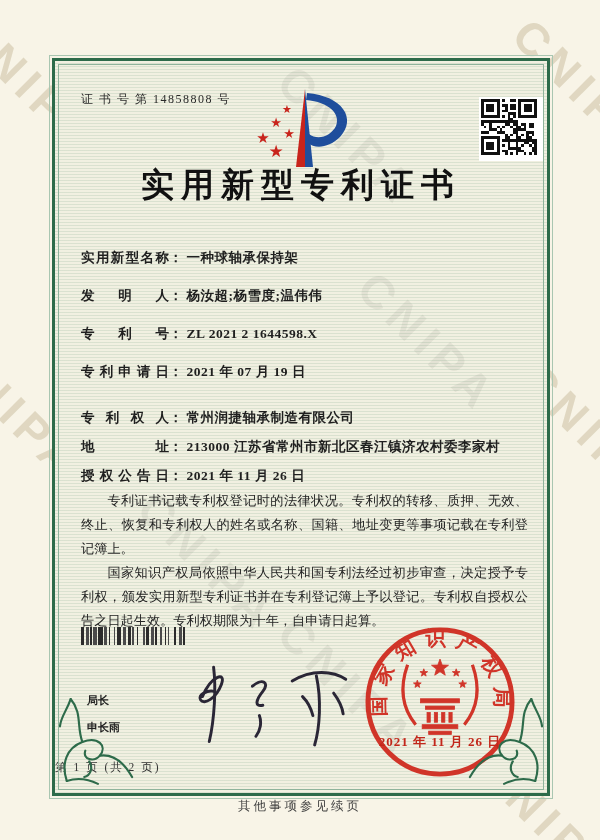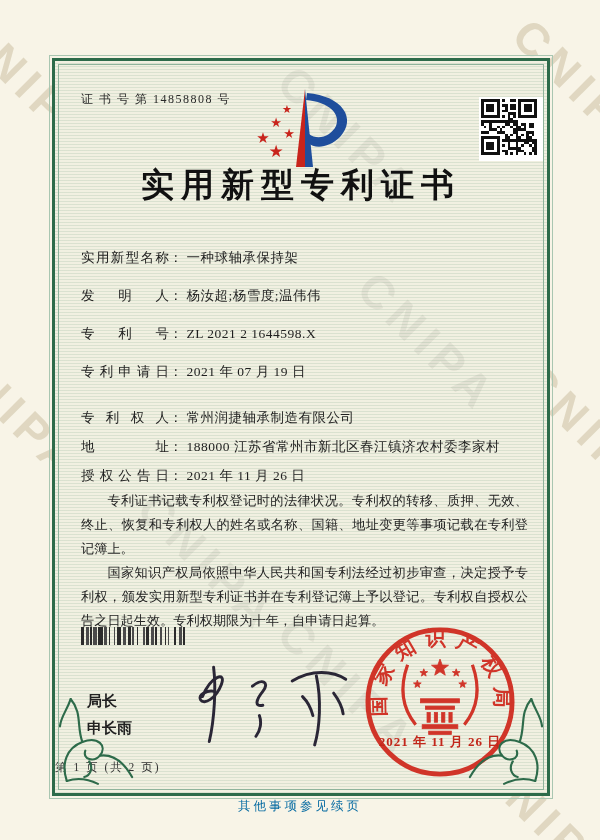--- a/index.html
+++ b/index.html
@@ -18,41 +18,41 @@
            #f1f0e1;}
   .frame::after{content:"";position:absolute;inset:3px;border:1px solid #8fb49c;pointer-events:none;}
 
   .abs{position:absolute;}
   .certno{left:26px;top:30px;font-size:12px;letter-spacing:1.5px;color:#2a2a2a;}
   .title{left:0;right:0;top:102px;text-align:center;font-size:33px;font-weight:bold;
          letter-spacing:7px;color:#111;}
   .qrbox{left:424px;top:36px;width:60px;height:60px;background:#fff;padding:2px;}
   .logo{left:188px;top:22px;}
 
-  .frow{left:26px;width:446px;font-size:13.5px;white-space:nowrap;}
+  .frow{left:26px;width:446px;font-size:13.5px;white-space:nowrap;font-weight:bold;}
   .flabel{display:inline-block;width:88px;text-align:justify;text-align-last:justify;vertical-align:top;}
   .fcolon{display:inline-block;margin-right:4px;}
   .fval{letter-spacing:0.5px;}
   .grant2{position:absolute;left:278px;top:0;}
 
   .paras{left:26px;top:428px;width:447px;font-size:13.2px;line-height:1.82;
          text-align:justify;color:#242424;}
   .paras p{margin:0;text-indent:2em;}
 
   .barcode{left:26px;top:566px;width:170px;height:18px;}
   .officer{left:32px;top:626px;font-family:"Liberation Sans","DejaVu Sans",sans-serif;
-           font-weight:bold;font-size:15px;line-height:27px;color:#222;}
+           font-weight:bold;font-size:11px;line-height:27px;color:#222;}
   .sig{left:118px;top:590px;}
 
   .seal{left:304px;top:560px;width:162px;height:162px;opacity:0.93;}
   .sealdate{left:290px;top:672px;width:190px;text-align:center;color:#c3271b;
             font-size:13px;font-weight:bold;letter-spacing:1px;}
   .pagefoot{left:0;right:0;top:699px;text-align:left;font-size:11.5px;letter-spacing:2px;color:#333;}
   .contnote{position:absolute;left:0;right:0;top:798px;text-align:center;
-            font-size:12.5px;letter-spacing:3px;color:#0369a1;}
+            font-size:12.5px;letter-spacing:3px;color:#404040;}
   .corner{position:absolute;bottom:2px;}
   .corner.bl{left:2px;}
   .corner.br{right:2px;transform:scaleX(-1);}
 </style>
 </head>
 <body>
 
 <div class="wm outer" style="left:-14px;top:4px">CNIPA</div>
 <div class="wm outer" style="left:-30px;top:330px">CNIPA</div>
 <div class="wm outer" style="left:540px;top:8px">CNIPA</div>
@@ -240,21 +240,21 @@
   <div class="abs frow" style="top:264px">
     <span class="flabel">专利号</span><span class="fcolon">：</span><span class="fval">ZL 2021 2 1644598.X</span>
   </div>
   <div class="abs frow" style="top:302px">
     <span class="flabel">专利申请日</span><span class="fcolon">：</span><span class="fval">2021 年 07 月 19 日</span>
   </div>
   <div class="abs frow" style="top:348px">
     <span class="flabel">专利权人</span><span class="fcolon">：</span><span class="fval">常州润捷轴承制造有限公司</span>
   </div>
   <div class="abs frow" style="top:377px">
-    <span class="flabel">地址</span><span class="fcolon">：</span><span class="fval">188000 江苏省常州市新北区春江镇济农村委李家村</span>
+    <span class="flabel">地址</span><span class="fcolon">：</span><span class="fval">213000 江苏省常州市新北区春江镇济农村委李家村</span>
   </div>
   <div class="abs frow" style="top:406px">
     <span class="flabel">授权公告日</span><span class="fcolon">：</span><span class="fval">2021 年 11 月 26 日</span>
   </div>
 
   <div class="abs paras">
     <p>专利证书记载专利权登记时的法律状况。专利权的转移、质押、无效、终止、恢复和专利权人的姓名或名称、国籍、地址变更等事项记载在专利登记簿上。</p>
     <p>国家知识产权局依照中华人民共和国专利法经过初步审查，决定授予专利权，颁发实用新型专利证书并在专利登记簿上予以登记。专利权自授权公告之日起生效。专利权期限为十年，自申请日起算。</p>
   </div>
 

